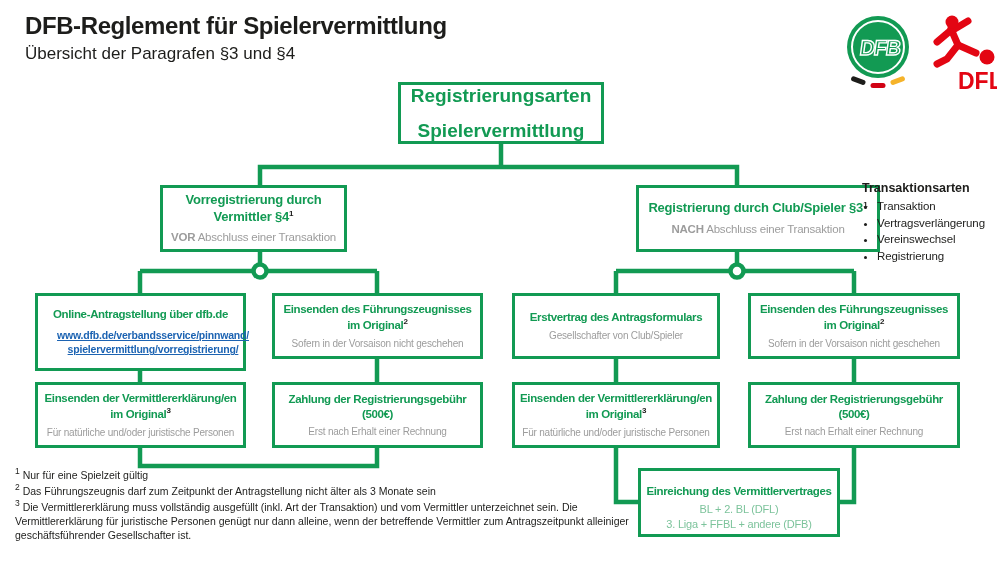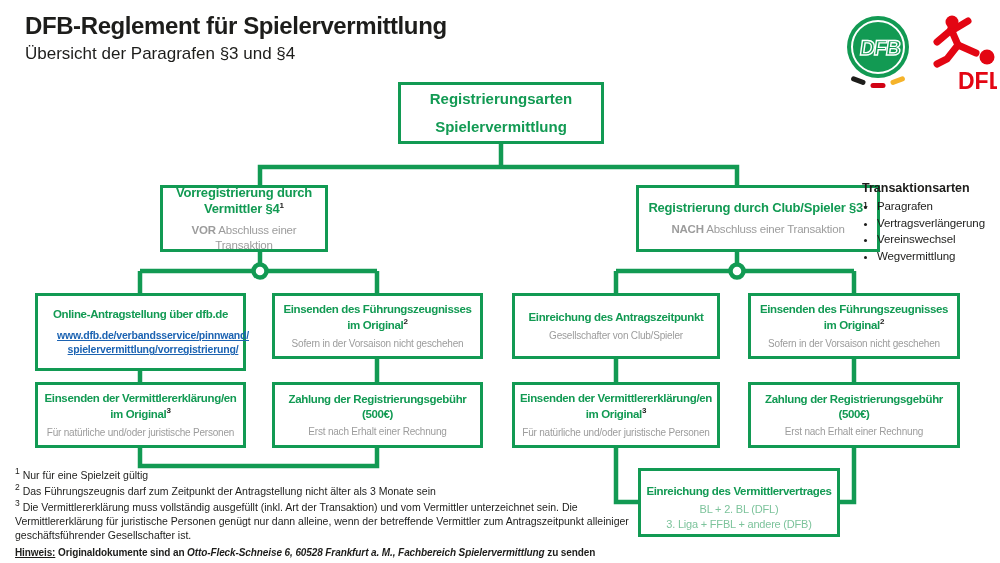--- a/index.html
+++ b/index.html
@@ -12,21 +12,21 @@
   .page-title{position:absolute;left:25px;top:12px;margin:0;font-size:24px;font-weight:bold;letter-spacing:-0.4px;}
   .page-subtitle{position:absolute;left:25px;top:44px;font-size:17px;}
 
   .connectors{position:absolute;left:0;top:0;z-index:1;}
 
   .node{position:absolute;box-sizing:border-box;background:#fff;border:3px solid var(--green);
         display:flex;flex-direction:column;justify-content:center;align-items:center;
         text-align:center;z-index:2;padding:2px 3px;}
   .nt{font-weight:bold;color:var(--green);font-size:11.5px;letter-spacing:-0.35px;line-height:1.3;}
   .nt sup{color:var(--ink);font-size:8px;letter-spacing:0;}
-  .lvl1 .nt{font-size:15px;line-height:1.85;letter-spacing:0;}
+  .lvl1 .nt{font-size:19px;line-height:1.85;letter-spacing:0;}
   .lvl2 .nt{font-size:13px;letter-spacing:-0.2px;}
   .ns{color:var(--gray);font-size:10px;letter-spacing:-0.2px;margin-top:4px;line-height:1.3;text-align:center;}
   .lvl2 .ns{font-size:11.5px;}
   .ns b{font-weight:bold;}
   .boxlink{display:block;color:var(--blue);font-size:10.5px;font-weight:bold;margin-top:6px;
            line-height:1.4;letter-spacing:-0.2px;cursor:pointer;margin-left:25px;}
   .boxlink span{display:block;text-decoration:underline;}
   .vertrag-line{color:var(--lightgreen);font-size:11px;line-height:1.35;letter-spacing:-0.2px;}
   .vertrag-gap{margin-top:3px;}
 
@@ -86,52 +86,52 @@
     <circle cx="737" cy="271" r="6.5" fill="#fff" stroke="var(--green)" stroke-width="4.5"></circle>
   </svg>
 
   <div class="node lvl1" style="left:398px;top:82px;width:206px;height:62px;">
     <div class="nt">
       <span>Registrierungsarten</span><br>
       <span>Spielervermittlung</span>
     </div>
   </div>
 
-  <div class="node lvl2" style="left:160px;top:185px;width:168px;height:67px;">
+  <div class="node lvl2" style="left:160px;top:185px;width:187px;height:67px;">
     <div class="nt"><span>Vorregistrierung durch Vermittler §4</span><sup>1</sup></div>
     <div class="ns"><b>VOR</b><span> Abschluss einer Transaktion</span></div>
   </div>
   <div class="node lvl2" style="left:636px;top:185px;width:244px;height:67px;">
     <div class="nt"><span>Registrierung durch Club/Spieler §3</span><sup>1</sup></div>
     <div class="ns"><b>NACH</b><span> Abschluss einer Transaktion</span></div>
   </div>
 
   <aside class="trans">
     <div class="trans-title">Transaktionsarten</div>
     <ul>
-      <li>Paragrafen</li>
+      <li>Transaktion</li>
       <li>Vertragsverlängerung</li>
       <li>Vereinswechsel</li>
-      <li>Wegvermittlung</li>
+      <li>Registrierung</li>
     </ul>
   </aside>
 
   <div class="node" style="left:35px;top:293px;width:211px;height:78px;">
     <div class="nt"><span>Online-Antragstellung über dfb.de</span></div>
     <a class="boxlink">
       <span>www.dfb.de/verbandsservice/pinnwand/</span>
       <span>spielervermittlung/vorregistrierung/</span>
     </a>
   </div>
   <div class="node" style="left:272px;top:293px;width:211px;height:66px;">
     <div class="nt"><span>Einsenden des Führungszeugnisses im Original</span><sup>2</sup></div>
     <div class="ns">Sofern in der Vorsaison nicht geschehen</div>
   </div>
   <div class="node" style="left:512px;top:293px;width:208px;height:66px;">
-    <div class="nt"><span>Einreichung des Antragszeitpunkt</span></div>
+    <div class="nt"><span>Erstvertrag des Antragsformulars</span></div>
     <div class="ns">Gesellschafter von Club/Spieler</div>
   </div>
   <div class="node" style="left:748px;top:293px;width:212px;height:66px;">
     <div class="nt"><span>Einsenden des Führungszeugnisses im Original</span><sup>2</sup></div>
     <div class="ns">Sofern in der Vorsaison nicht geschehen</div>
   </div>
 
   <div class="node" style="left:35px;top:382px;width:211px;height:66px;">
     <div class="nt"><span>Einsenden der Vermittlererklärung/en im Original</span><sup>3</sup></div>
     <div class="ns">Für natürliche und/oder juristische Personen</div>
@@ -152,18 +152,15 @@
   <div class="node" style="left:638px;top:468px;width:202px;height:69px;justify-content:flex-end;">
     <div class="nt"><span>Einreichung des Vermittlervertrages</span></div>
     <div class="vertrag-line vertrag-gap">BL + 2. BL (DFL)</div>
     <div class="vertrag-line">3. Liga + FFBL + andere (DFB)</div>
   </div>
 
   <div class="footnotes">
     <div class="fn"><sup>1</sup> <span>Nur für eine Spielzeit gültig</span></div>
     <div class="fn"><sup>2</sup> <span>Das Führungszeugnis darf zum Zeitpunkt der Antragstellung nicht älter als 3 Monate sein</span></div>
     <div class="fn"><sup>3</sup> <span>Die Vermittlererklärung muss vollständig ausgefüllt (inkl. Art der Transaktion) und vom Vermittler unterzeichnet sein. Die Vermittlererklärung für juristische Personen genügt nur dann alleine, wenn der betreffende Vermittler zum Antragszeitpunkt alleiniger geschäftsführender Gesellschafter ist.</span></div>
-    <div class="hinweis">
-      <span class="hl">Hinweis:</span><span> Originaldokumente sind an </span><i>Otto-Fleck-Schneise 6, 60528 Frankfurt a. M., Fachbereich Spielervermittlung</i><span> zu senden</span>
-    </div>
   </div>
 
 </div>
 
 </body></html>

